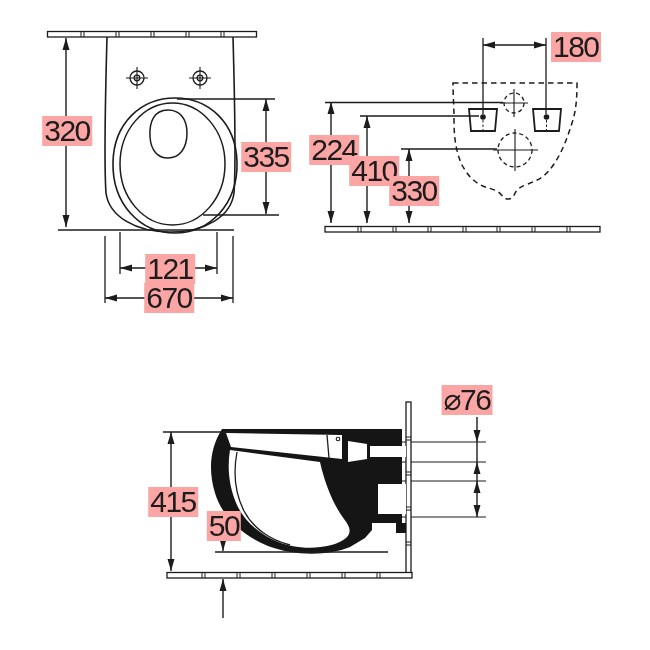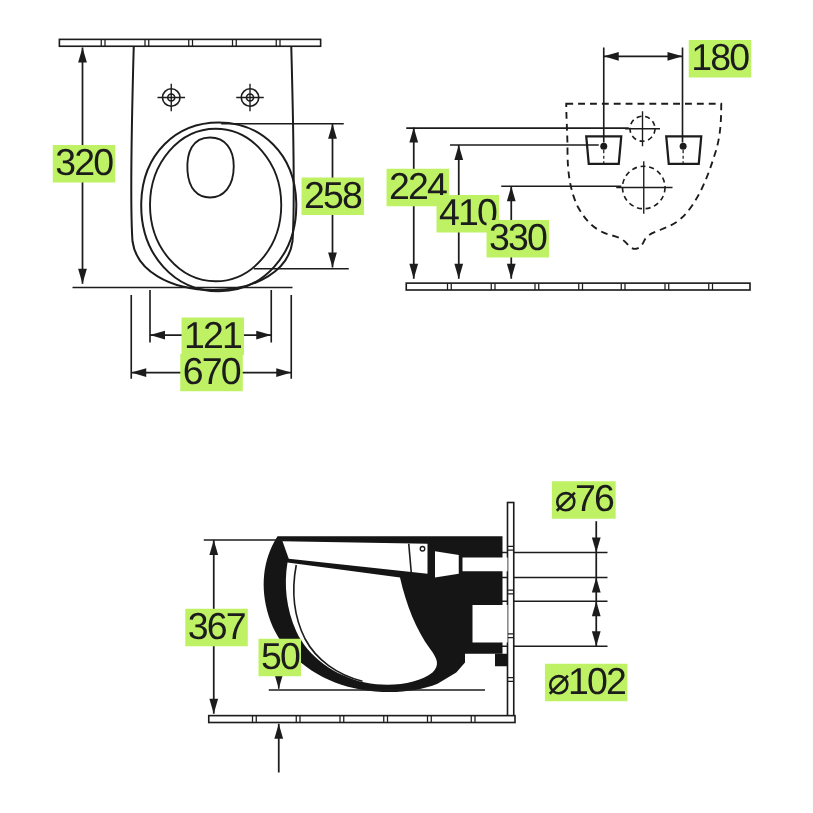--- a/index.html
+++ b/index.html
@@ -1,19 +1,19 @@
 <!DOCTYPE html>
 <html><head>
 <meta charset="utf-8">
 <style>
   html,body{margin:0;padding:0;background:#fff;}
   #canvas{position:relative;width:650px;height:650px;background:#fff;overflow:hidden;
           font-family:"Liberation Sans","DejaVu Sans",sans-serif;}
   #drawing{position:absolute;left:0;top:0;}
-  .dim-label{position:absolute;transform:translate(-50%,-50%);background:#bef264;
+  .dim-label{position:absolute;transform:translate(-50%,-50%);background:#fca5a5;
              color:#1c1c1c;font-size:30px;line-height:1;letter-spacing:-1.5px;
              padding:0 2px;white-space:nowrap;z-index:2;}
   .dim-label.anchor-left{transform:translate(0,-50%);}
 </style>
 </head>
 <body>
 
 <div id="canvas">
 
 <svg id="drawing" width="650" height="650" viewBox="0 0 650 650" fill="none" stroke="#1c1c1c" stroke-width="1.4" stroke-linecap="butt">
@@ -170,27 +170,26 @@
       <line x1="477" y1="417" x2="477" y2="517"></line>
       <polygon fill="#1c1c1c" stroke="none" points="477,442 473.5,430 480.5,430"></polygon>
       <polygon fill="#1c1c1c" stroke="none" points="477,462 473.5,474 480.5,474"></polygon>
       <polygon fill="#1c1c1c" stroke="none" points="477,481 473.5,493 480.5,493"></polygon>
       <polygon fill="#1c1c1c" stroke="none" points="477,517 473.5,505 480.5,505"></polygon>
     </g>
   </g>
 </svg>
 
 <div class="dim-label" style="left:67px;top:131px">320</div>
-<div class="dim-label" style="left:266px;top:157px">258</div>
+<div class="dim-label" style="left:266px;top:157px">335</div>
 <div class="dim-label" style="left:170px;top:269px">121</div>
 <div class="dim-label" style="left:169px;top:298px">670</div>
 
 <div class="dim-label anchor-left" style="left:551px;top:47px">180</div>
 <div class="dim-label" style="left:334px;top:150px">224</div>
 <div class="dim-label" style="left:374px;top:171px">410</div>
 <div class="dim-label" style="left:414px;top:191px">330</div>
 
-<div class="dim-label" style="left:173px;top:502px">367</div>
+<div class="dim-label" style="left:173px;top:502px">415</div>
 <div class="dim-label" style="left:224px;top:526px">50</div>
 <div class="dim-label" style="left:467px;top:400px">⌀76</div>
-<div class="dim-label" style="left:469px;top:546px">⌀102</div>
 
 </div>
 
 </body></html>

